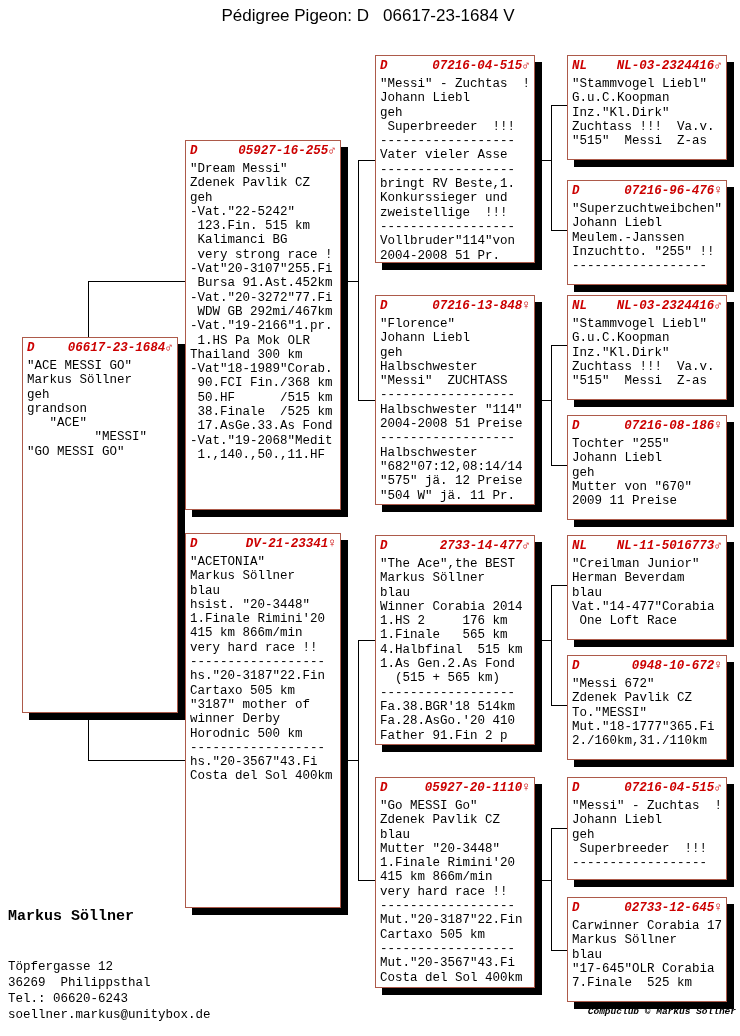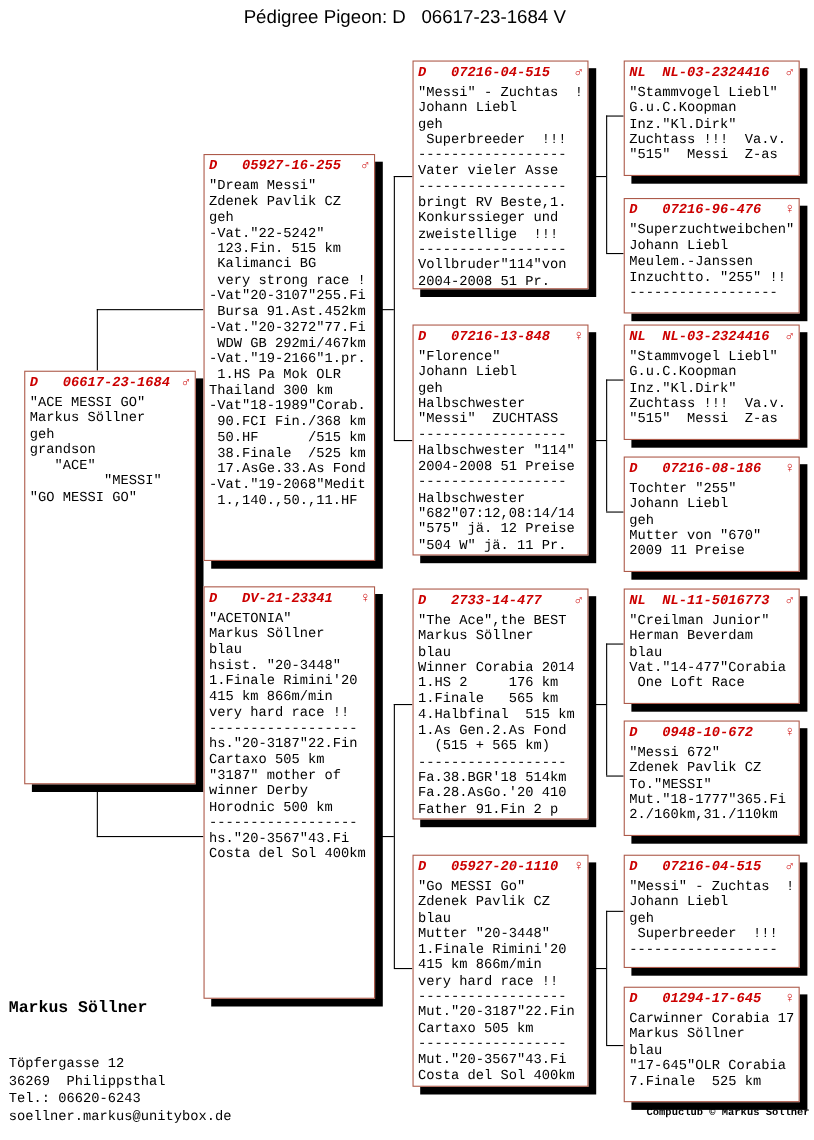--- a/index.html
+++ b/index.html
@@ -38,21 +38,21 @@
     align-items:baseline;
     padding:2px 4px 0 4px;
     color:var(--accent-red);
     font-weight:bold;
     font-style:italic;
     font-size:12.5px;
     line-height:16px;
     white-space:pre;
   }
   .phead .country{width:30px;flex:0 0 auto;}
-  .phead .ring{flex:1 1 auto;}
+  .phead .ring{flex:1 1 auto;text-align:right;}
   .phead .sex{flex:0 0 auto;font-style:normal;font-size:13px;}
   .pbody{
     padding:3px 1px 0 4px;
     font-size:12.5px;
     line-height:14.3px;
     color:#000;
     white-space:pre;
   }
   .hline,.vline{position:absolute;background:var(--line-black);}
   .footer-owner{
@@ -69,20 +69,21 @@
     line-height:16px;
     color:#000;
     white-space:pre;
     margin-top:28px;
   }
   .credit{
     position:absolute;
     right:4px;top:1006px;
     font-size:9.5px;
     font-weight:bold;
+    font-style:italic;
     color:#000;
   }
 </style>
 </head>
 <body>
 
 <div class="page">
 
   <div class="title">Pédigree Pigeon: D   06617-23-1684 V</div>
 
@@ -360,21 +361,21 @@
     <div class="pbody">"Messi" - Zuchtas  !
 Johann Liebl
 geh
  Superbreeder  !!!
 ------------------</div>
   </div>
 
   <div class="pbox" style="left:567px;top:897px;width:160px;height:105px;">
     <div class="phead">
       <span class="country">D</span>
-      <span class="ring">01294-17-645</span>
+      <span class="ring">02733-12-645</span>
       <span class="sex">♀</span>
     </div>
     <div class="pbody">Carwinner Corabia 17
 Markus Söllner
 blau
 "17-645"OLR Corabia
 7.Finale  525 km</div>
   </div>
 
   <div class="footer-owner">Markus Söllner</div>

